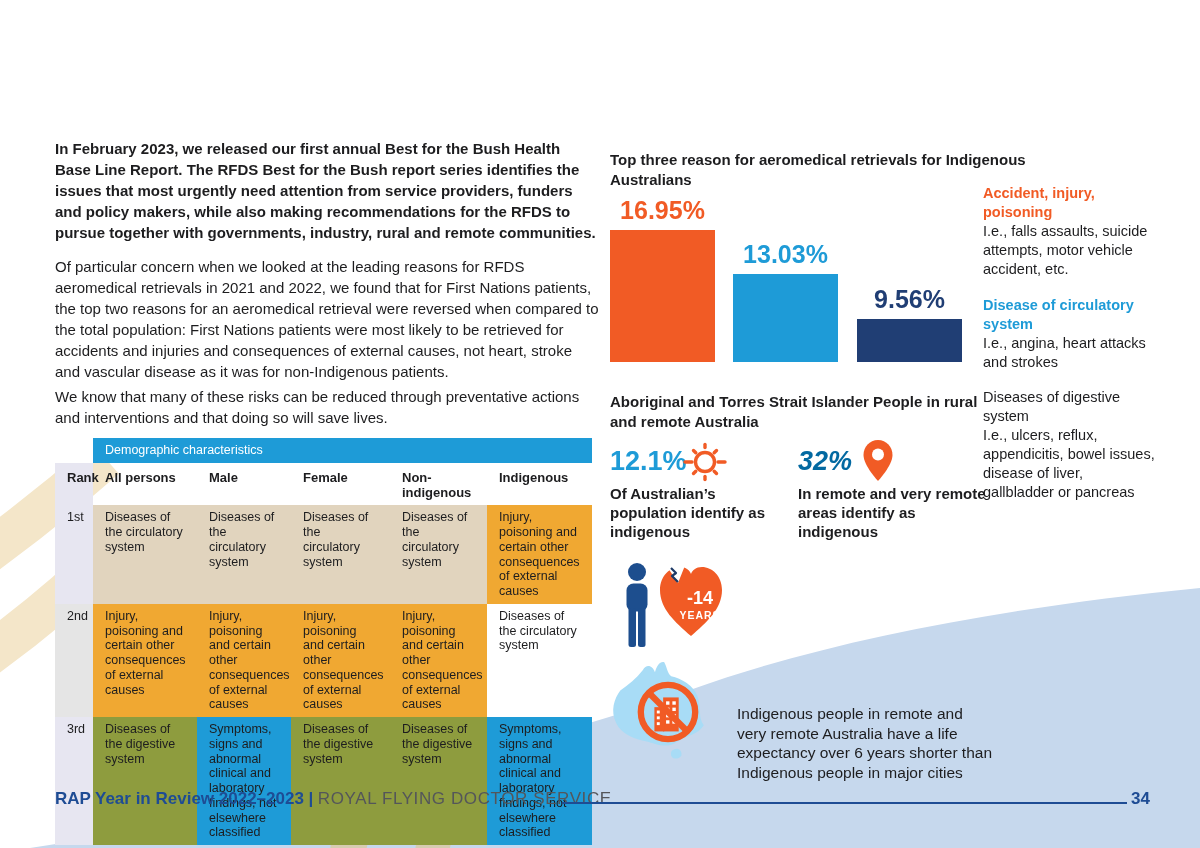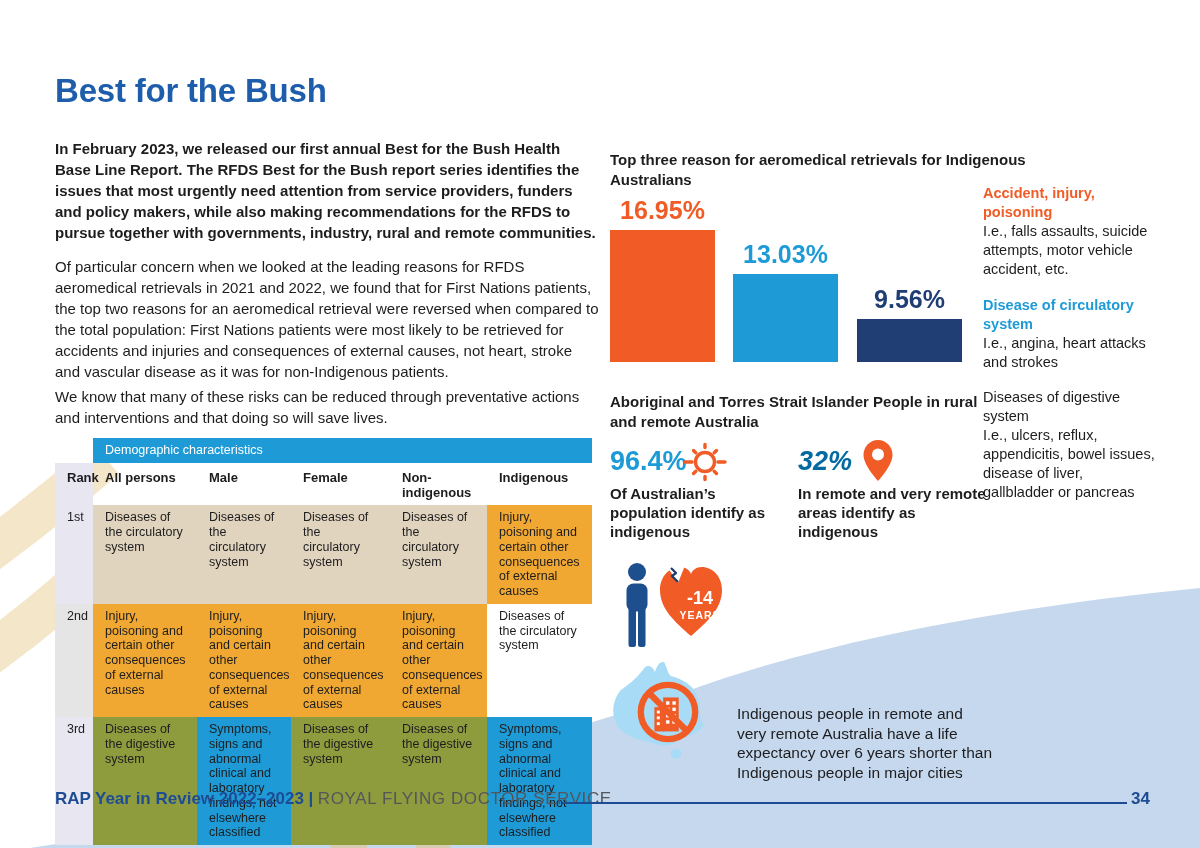--- a/index.html
+++ b/index.html
@@ -48,21 +48,20 @@
   <svg class="decor" viewBox="0 0 1200 848" aria-hidden="true">
     <path d="M-30,565 Q40,515 105,458" fill="none" stroke-width="42" stroke="#F4E6C9"></path>
     <path d="M-30,668 Q50,612 115,548" fill="none" stroke-width="42" stroke="#F4E6C9"></path>
     <path d="M1200,588 C1000,608 830,640 690,690 C550,740 300,808 30,848 L1200,848 Z" fill="#C6D8ED"></path>
     <path d="M348,852 Q355,795 390,755" fill="none" stroke-width="36" opacity="0.85" stroke="#D9CAA6"></path>
     <path d="M432,852 Q441,795 478,757" fill="none" stroke-width="34" opacity="0.85" stroke="#D9CAA6"></path>
   </svg>
 
   <div class="content">
 
-    <div class="abs page-title" style="left: 55px; top: 72px; color: rgb(30, 93, 172);">Best for the Bush</div>
 
     <p class="abs para bold" style="left:55px;top:138px;margin:0;">In February 2023, we released our first annual Best for the Bush Health Base Line Report.  The RFDS Best for the Bush report series identifies the issues that most urgently need attention from service providers, funders and policy makers, while also making recommendations for the RFDS to pursue together with governments, industry, rural and remote communities.</p>
     <p class="abs para" style="left:55px;top:256px;margin:0;">Of particular concern when we looked at the leading reasons for RFDS aeromedical retrievals in 2021 and 2022, we found that for First Nations patients, the top two reasons for an aeromedical retrieval were reversed when compared to the total population: First Nations patients were most likely to be retrieved for accidents and injuries and consequences of external causes, not heart, stroke and vascular disease as it was for non-Indigenous patients.</p>
     <p class="abs para" style="left:55px;top:386px;margin:0;">We know that many of these risks can be reduced through preventative actions and interventions and that doing so will save lives.</p>
 
     <div class="abs sec-head" style="left:610px;top:150px;width:490px;">Top three reason for aeromedical retrievals for Indigenous Australians</div>
 
     <div class="abs chart">
       <div class="barwrap" style="left:0;">
         <div class="barlabel" style="color: rgb(241, 91, 37);">16.95%</div>
@@ -86,21 +85,21 @@
       <div class="legend-title" style="color: rgb(30, 155, 215);">Disease of circulatory system</div>
       <div>I.e., angina, heart attacks and strokes</div>
     </div>
     <div class="abs legend-item" style="left:983px;top:388px;">
       <div>Diseases of digestive system</div>
       <div>I.e., ulcers, reflux, appendicitis, bowel issues, disease of liver, gallbladder or pancreas</div>
     </div>
 
     <div class="abs sec-head" style="left:610px;top:392px;width:368px;">Aboriginal and Torres Strait Islander People in rural and remote Australia</div>
 
-    <div class="abs stat-num" style="left: 610px; top: 446px; color: rgb(30, 155, 215);">96.4%</div>
+    <div class="abs stat-num" style="left: 610px; top: 446px; color: rgb(30, 155, 215);">12.1%</div>
     <svg class="abs" style="left:683px;top:440px;" width="44" height="44" viewBox="0 0 44 44">
       <g stroke-width="3.4" stroke-linecap="round" fill="none" stroke="#F15B25">
         <circle cx="22" cy="22" r="9.5"></circle>
         <line x1="2" y1="22" x2="9" y2="22"></line>
           <line x1="35" y1="22" x2="42" y2="22"></line>
         <line x1="22" y1="4.5" x2="22" y2="7.5"></line>
           <line x1="22" y1="36.5" x2="22" y2="39.5"></line>
         <line x1="10.5" y1="10.5" x2="12.8" y2="12.8"></line>
           <line x1="33.5" y1="10.5" x2="31.2" y2="12.8"></line>
         <line x1="10.5" y1="33.5" x2="12.8" y2="31.2"></line>

